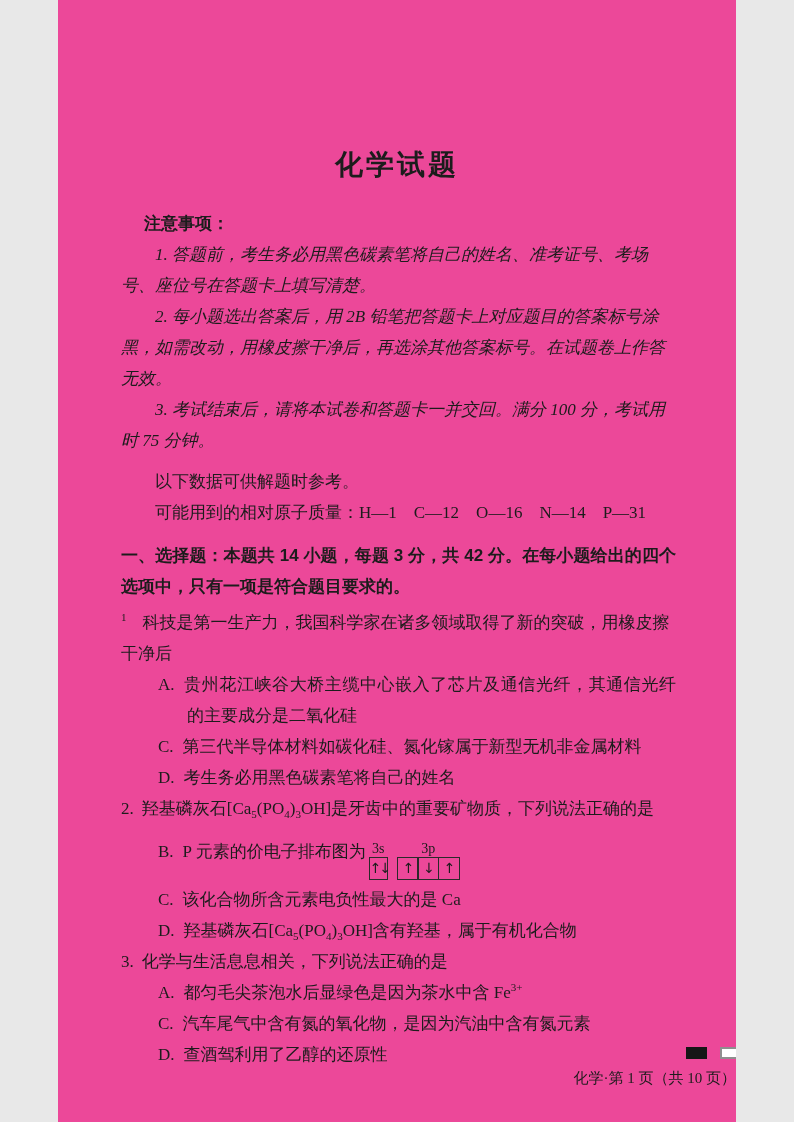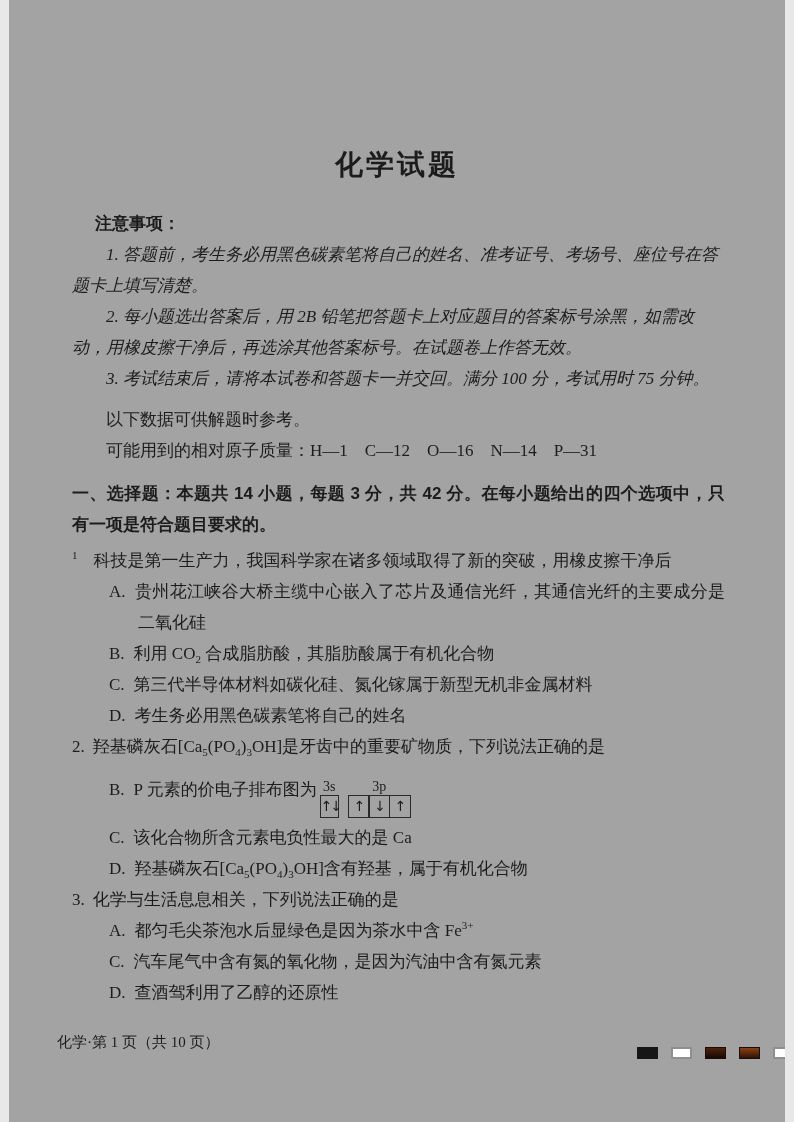--- a/index.html
+++ b/index.html
@@ -1,20 +1,20 @@
 <!DOCTYPE html>
 <html><head>
 <meta charset="utf-8">
 <style>
   html,body{margin:0;padding:0;background:#e8e8e8;}
   .page{
     position:relative;
-    width:776px;height:1122px;
+    width:678px;height:1122px;
     margin:0 auto;
-    background:#a3a3a3;
+    background:#ec4899;
     color:#1c1c1c;
     font-family:"Liberation Serif","DejaVu Serif",serif;
     font-size:17px;
     line-height:31px;
     overflow:hidden;
   }
   .title{
     margin:0;
     padding-top:146px;
     text-align:center;
@@ -81,25 +81,24 @@
     line-height:20px;
     font-size:14px;
     letter-spacing:-2px;
     font-family:"DejaVu Sans",sans-serif;
   }
   .orb-row .orb-cell:first-child{margin-left:0;}
   .orb-cell.s{width:19px;}
   .footer{
     position:absolute;
     left:0;right:0;
-    top:1032px;
-    text-align:left;
+    top:1068px;
+    text-align:right;
     font-size:15px;
     line-height:20px;
-    margin-left:48px;
   }
   .print-marks{
     position:absolute;
     left:628px;
     top:1047px;
     display:flex;
     gap:13px;
   }
   .print-mark{
     box-sizing:border-box;
@@ -125,23 +124,20 @@
     <p class="ref-masses">可能用到的相对原子质量：H—1　C—12　O—16　N—14　P—31</p>
 
     <p class="section-heading">一、选择题：本题共 14 小题，每题 3 分，共 42 分。在每小题给出的四个选项中，只有一项是符合题目要求的。</p>
 
     <div class="question">
       <div class="stem">
         <span class="q-num small">1</span><span class="q-text">科技是第一生产力，我国科学家在诸多领域取得了新的突破，用橡皮擦干净后</span>
       </div>
       <div class="option">
         <span class="opt-label">A.</span><span class="opt-text">贵州花江峡谷大桥主缆中心嵌入了芯片及通信光纤，其通信光纤的主要成分是二氧化硅</span>
-      </div>
-      <div class="option">
-        <span class="opt-label">B.</span><span class="opt-text">利用 CO<sub>2</sub> 合成脂肪酸，其脂肪酸属于有机化合物</span>
       </div>
       <div class="option">
         <span class="opt-label">C.</span><span class="opt-text">第三代半导体材料如碳化硅、氮化镓属于新型无机非金属材料</span>
       </div>
       <div class="option">
         <span class="opt-label">D.</span><span class="opt-text">考生务必用黑色碳素笔将自己的姓名</span>
       </div>
     </div>
 
     <div class="question">

